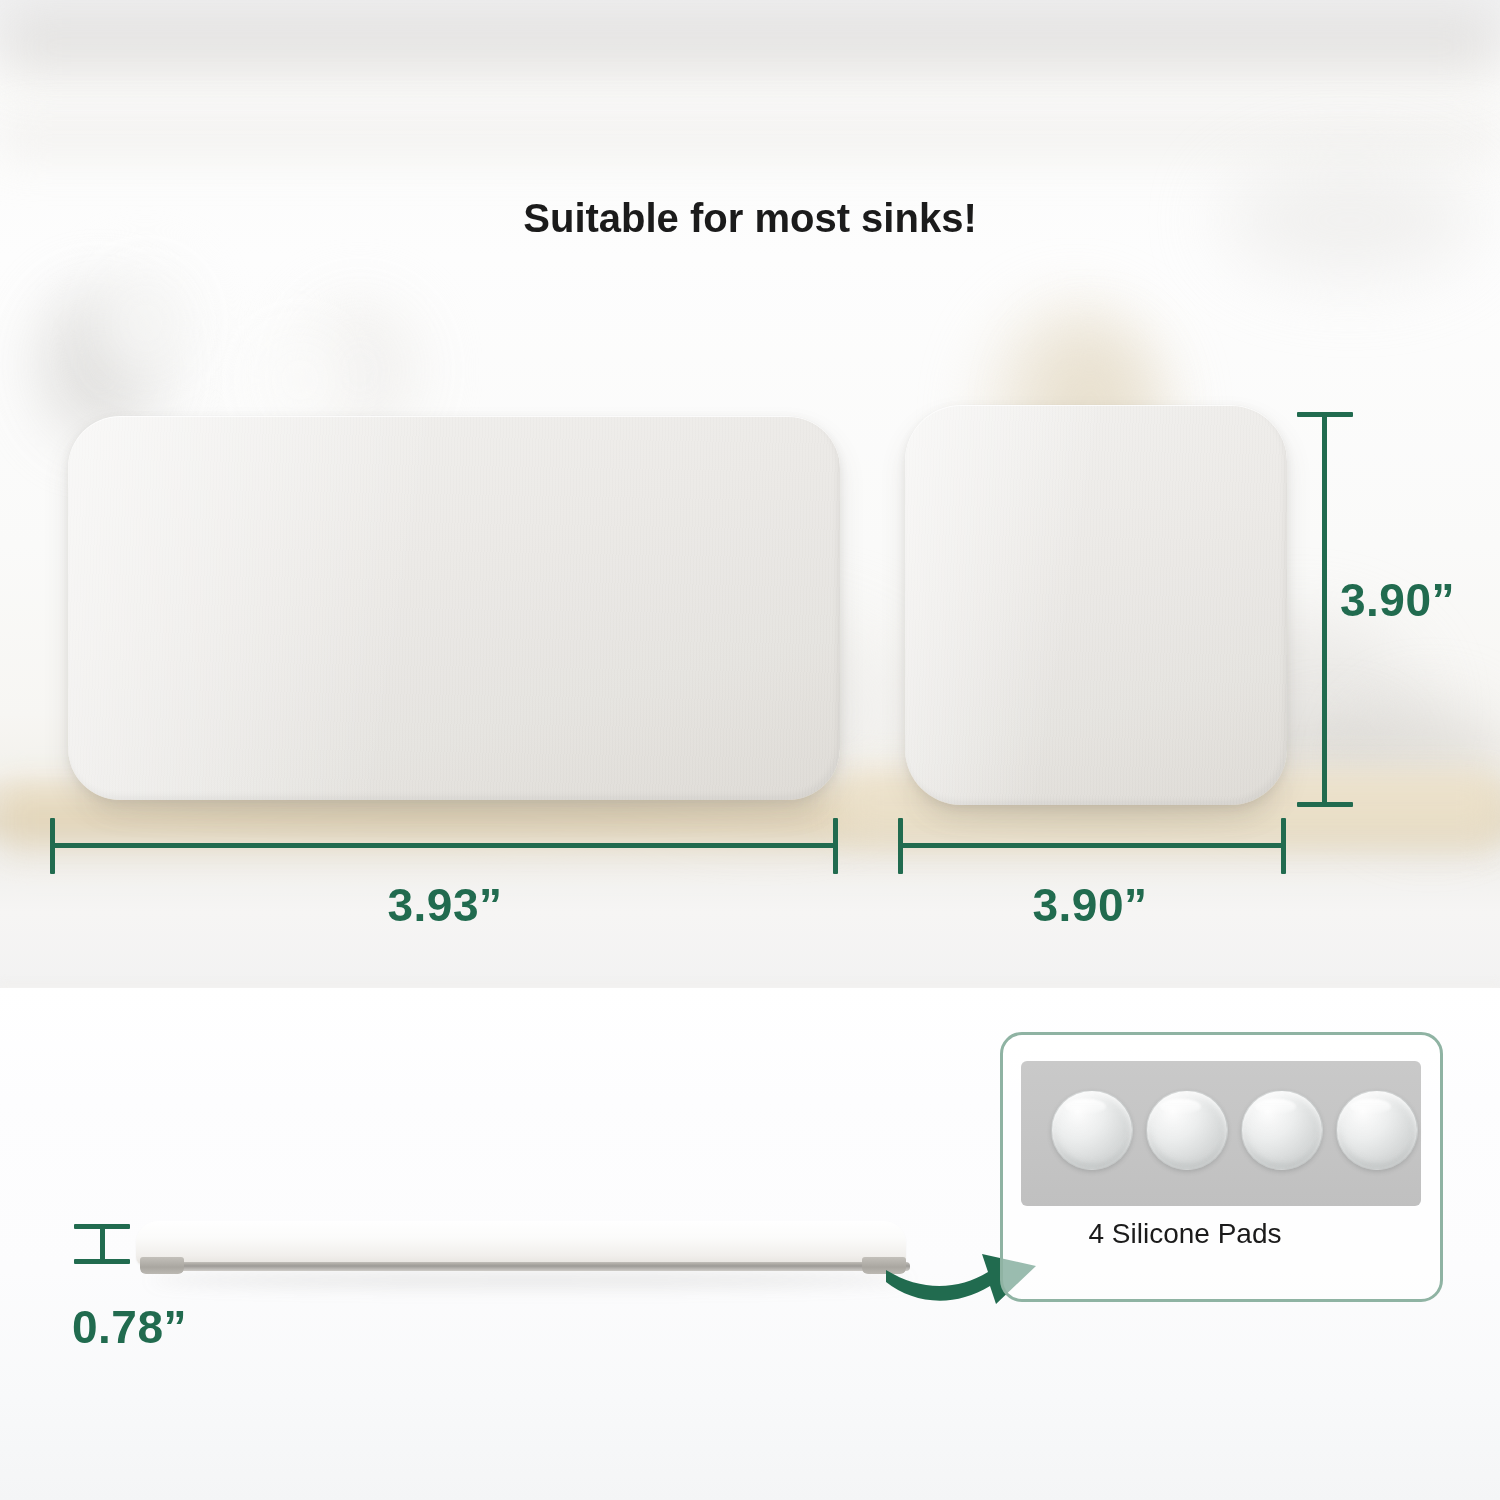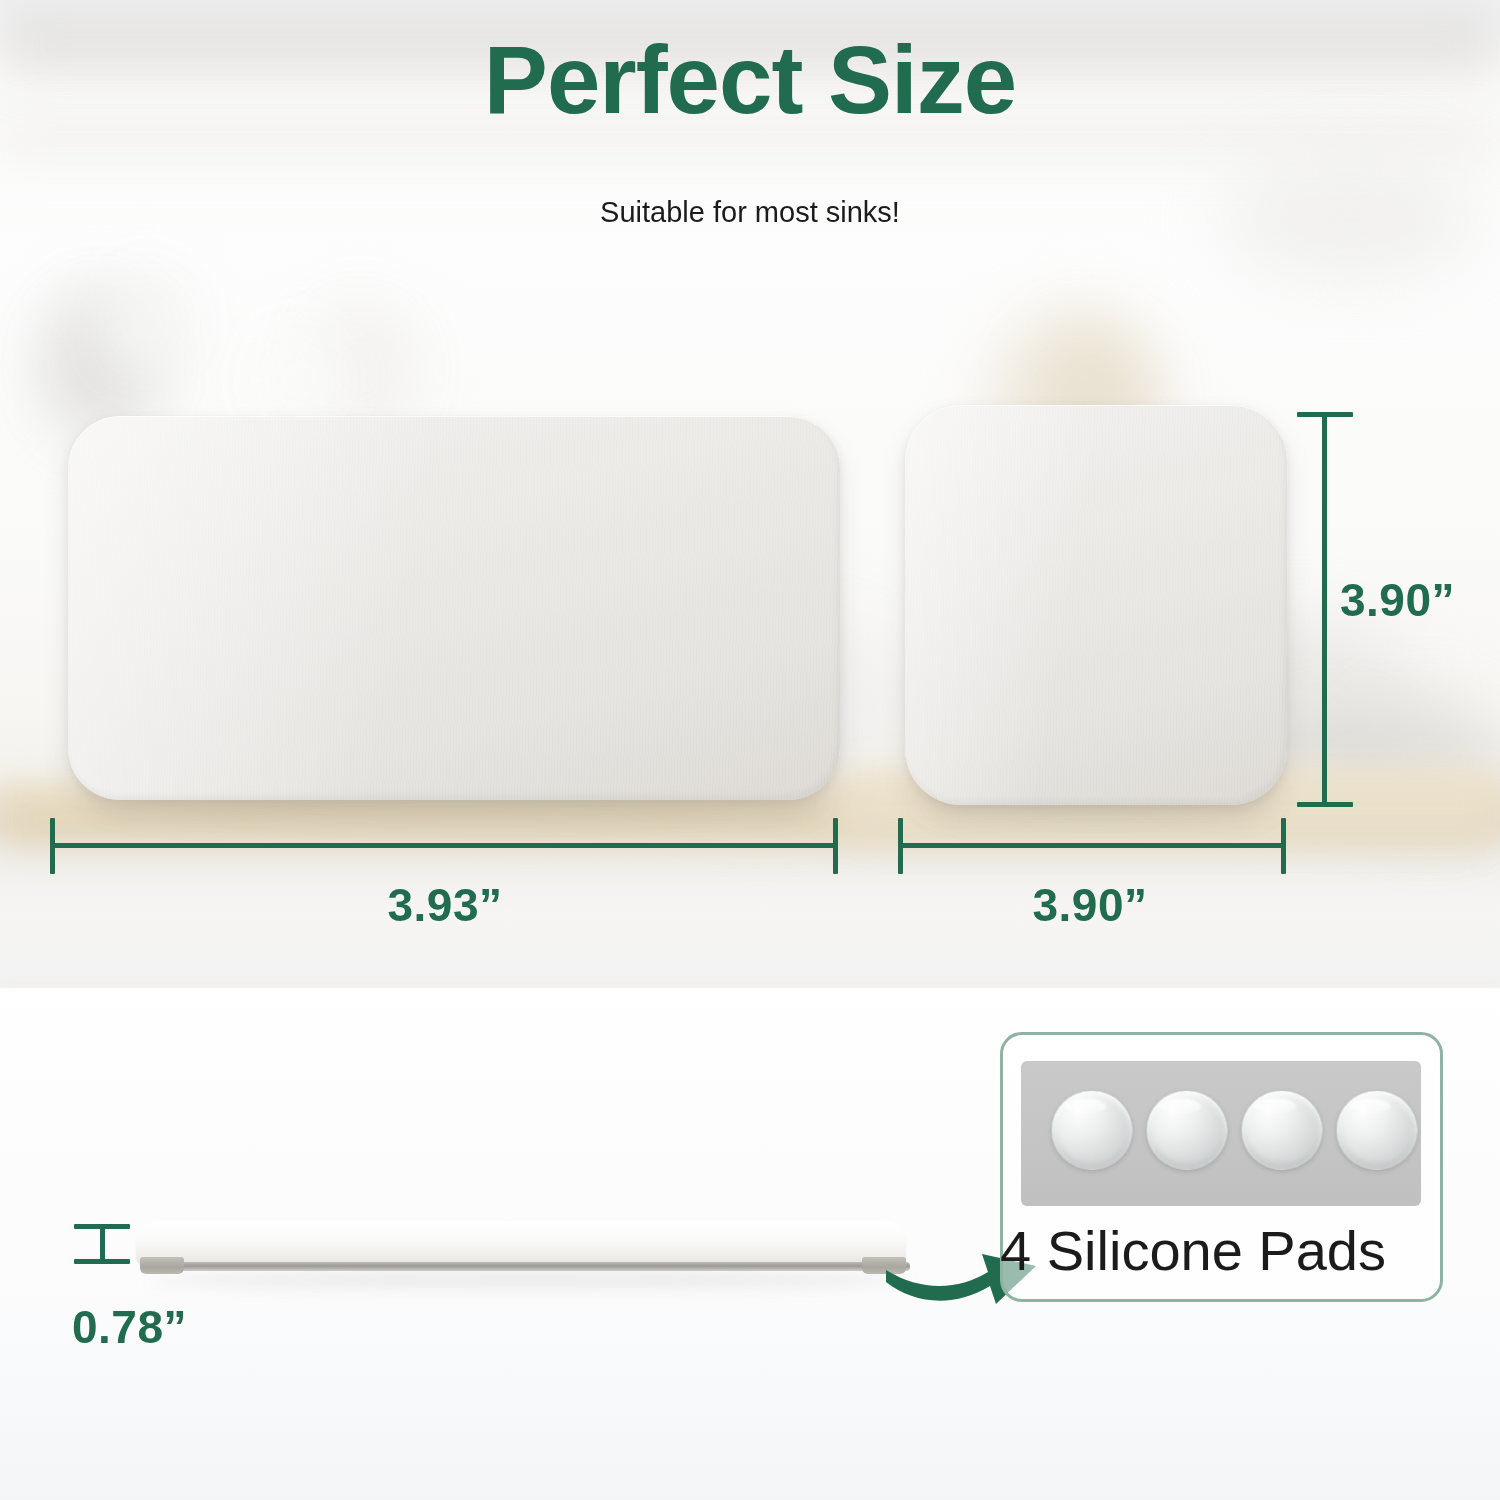--- a/index.html
+++ b/index.html
@@ -82,21 +82,21 @@
     position:absolute; left:0; top:32px; width:1500px;
     text-align:center;
     font-size:96px; font-weight:bold;
     letter-spacing:-1px;
     line-height:1;
     color:#216B4F;
   }
   .subtitle {
     position:absolute; left:0; top:196px; width:1500px;
     text-align:center;
-    font-size:29px; font-weight:400;
+    font-size:40px; font-weight:700;
     color:#1b1b1b;
   }
 
   
   .plate {
     position:absolute;
     background:
       linear-gradient(100deg, rgba(255,255,255,.55) 0%, rgba(255,255,255,0) 45%),
       repeating-linear-gradient(92deg, rgba(0,0,0,.012) 0px, rgba(0,0,0,.012) 1px, rgba(255,255,255,.02) 1px, rgba(255,255,255,.02) 3px),
       linear-gradient(165deg,#f2f1ef 0%,#eceae7 40%,#e6e4e0 72%,#dedbd6 100%);
@@ -218,21 +218,21 @@
     filter:blur(1px);
   }
   .pad1{ left:1051px; }
   .pad2{ left:1146px; }
   .pad3{ left:1241px; }
   .pad4{ left:1336px; }
 
   .pads-label {
     position:absolute; left:1000px; top:1218px; width:370px;
     text-align:center;
-    font-size:56px; font-weight:400; color:#1b1b1b;
+    font-size:28px; font-weight:400; color:#1b1b1b;
     white-space:nowrap;
   }
 </style>
 </head>
 <body>
 
 <div id="stage">
 
   <div class="bg-layer">
     <div class="bg-upper"></div>
@@ -257,21 +257,20 @@
       
       
       
       
       
       
       
     </div>
   </div>
 
-  <div class="title">Perfect Size</div>
   <div class="subtitle">Suitable for most sinks!</div>
 
   <div class="plate-shadow ps-large"></div>
   <div class="plate plate-large"></div>
 
   <div class="plate-shadow ps-small"></div>
   <div class="plate plate-small"></div>
 
   <div class="dim-line-h h1-line"></div>
   <div class="dim-cap-v  h1-capL"></div>

